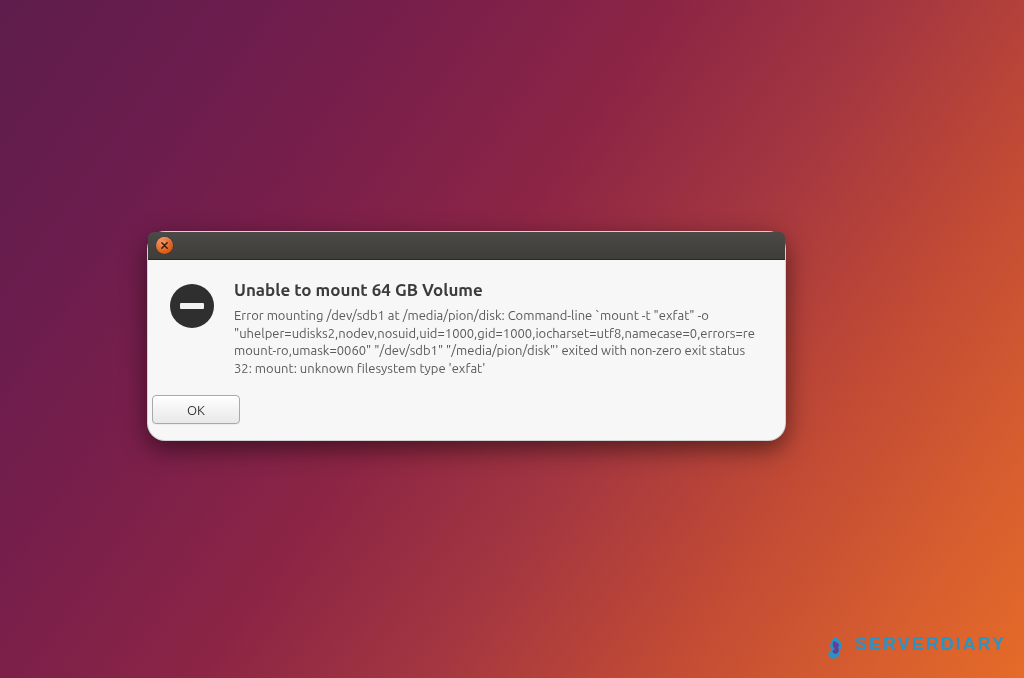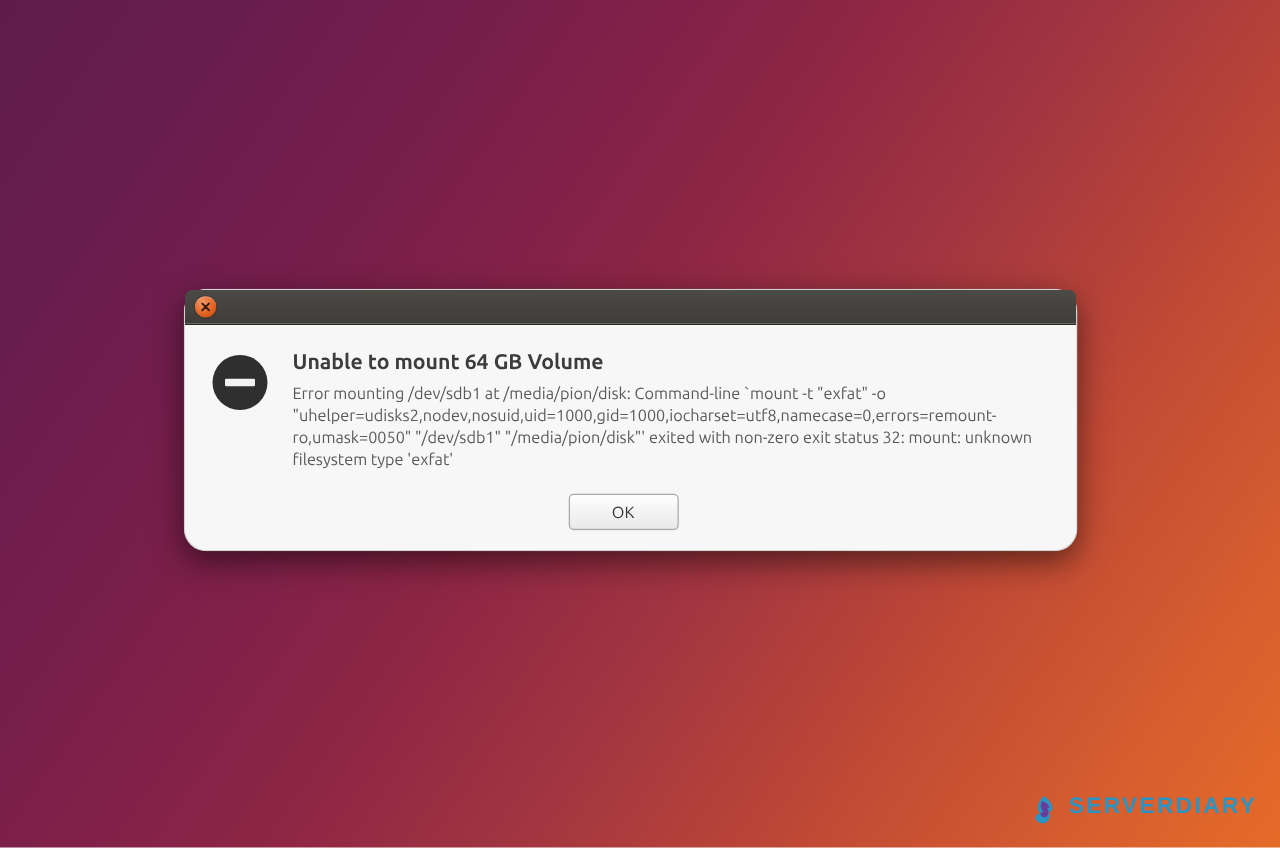--- a/index.html
+++ b/index.html
@@ -12,21 +12,21 @@
     height: 678px;
     background: linear-gradient(125deg, #5e1d4c 0%, #6a1d4e 15%, #7a1f4a 30%, #8c2545 45%, #a33640 60%, #c14a35 75%, #d85f2e 90%, #e56b28 100%);
     font-family: "Ubuntu", "Segoe UI", "DejaVu Sans", sans-serif;
     position: relative;
     overflow: hidden;
   }
   .dialog {
     position: absolute;
     left: 147px;
     top: 231px;
-    width: 715px;
+    width: 639px;
     background: #f7f7f7;
     border-radius: 18px;
     box-shadow: 0 8px 25px rgba(0,0,0,0.5);
     border: 1px solid rgba(0,0,0,0.15);
   }
   .titlebar {
     height: 28px;
     background: linear-gradient(180deg, #4b4a47 0%, #3e3d3a 100%);
     border-radius: 6px 6px 0 0;
     display: flex;
@@ -75,21 +75,21 @@
     margin-bottom: 8px;
   }
   .dialog-message {
     font-size: 13px;
     line-height: 1.35;
     color: #5a5a5a;
     word-break: break-word;
   }
   .dialog-actions {
     display: flex;
-    justify-content: center;
+    justify-content: flex-start;
     padding: 0 16px 16px 4px;
   }
   .ok-button {
     min-width: 88px;
     height: 29px;
     background: linear-gradient(180deg, #ffffff 0%, #f3f3f3 50%, #e9e9e9 100%);
     border: 1px solid #a9a9a9;
     border-radius: 4px;
     font-size: 13px;
     color: #333;
@@ -130,21 +130,21 @@
   </div>
   <div class="dialog-body">
     <div class="error-icon">
       <svg viewBox="0 0 48 48">
         <circle cx="24" cy="24" r="22" fill="#2f2f2f"></circle>
         <rect x="12" y="21" width="24" height="6" rx="1" fill="#f2f2f2"></rect>
       </svg>
     </div>
     <div class="dialog-content">
       <div class="dialog-title">Unable to mount 64 GB Volume</div>
-      <div class="dialog-message">Error mounting /dev/sdb1 at /media/pion/disk: Command-line `mount -t "exfat" -o "uhelper=udisks2,nodev,nosuid,uid=1000,gid=1000,iocharset=utf8,namecase=0,errors=remount-ro,umask=0050" "/dev/sdb1" "/media/pion/disk"' exited with non-zero exit status 32: mount: unknown filesystem type 'exfat'</div>
+      <div class="dialog-message">Error mounting /dev/sdb1 at /media/pion/disk: Command-line `mount -t "exfat" -o "uhelper=udisks2,nodev,nosuid,uid=1000,gid=1000,iocharset=utf8,namecase=0,errors=remount-ro,umask=0060" "/dev/sdb1" "/media/pion/disk"' exited with non-zero exit status 32: mount: unknown filesystem type 'exfat'</div>
     </div>
   </div>
   <div class="dialog-actions">
     <button class="ok-button">OK</button>
   </div>
 </div>
 
 <div class="watermark">
   <svg class="watermark-icon" viewBox="0 0 40 40">
     <path d="M20 4 C14 10 10 18 16 24 C10 24 8 30 14 34 C20 38 30 32 26 22 C32 22 32 12 20 4 Z" fill="#1b98d0"></path>

